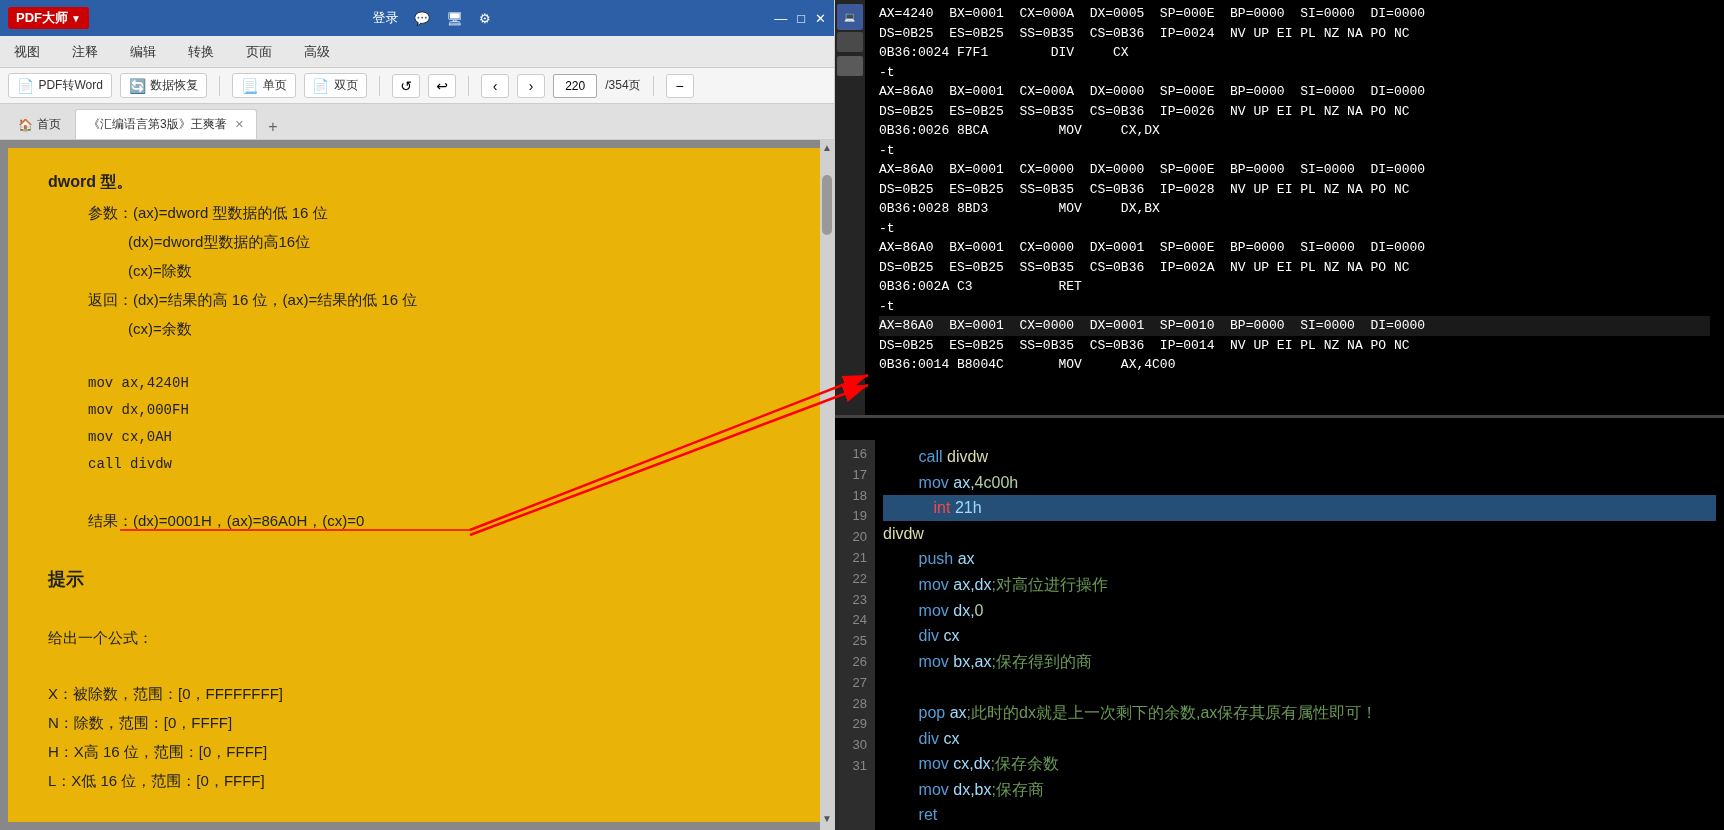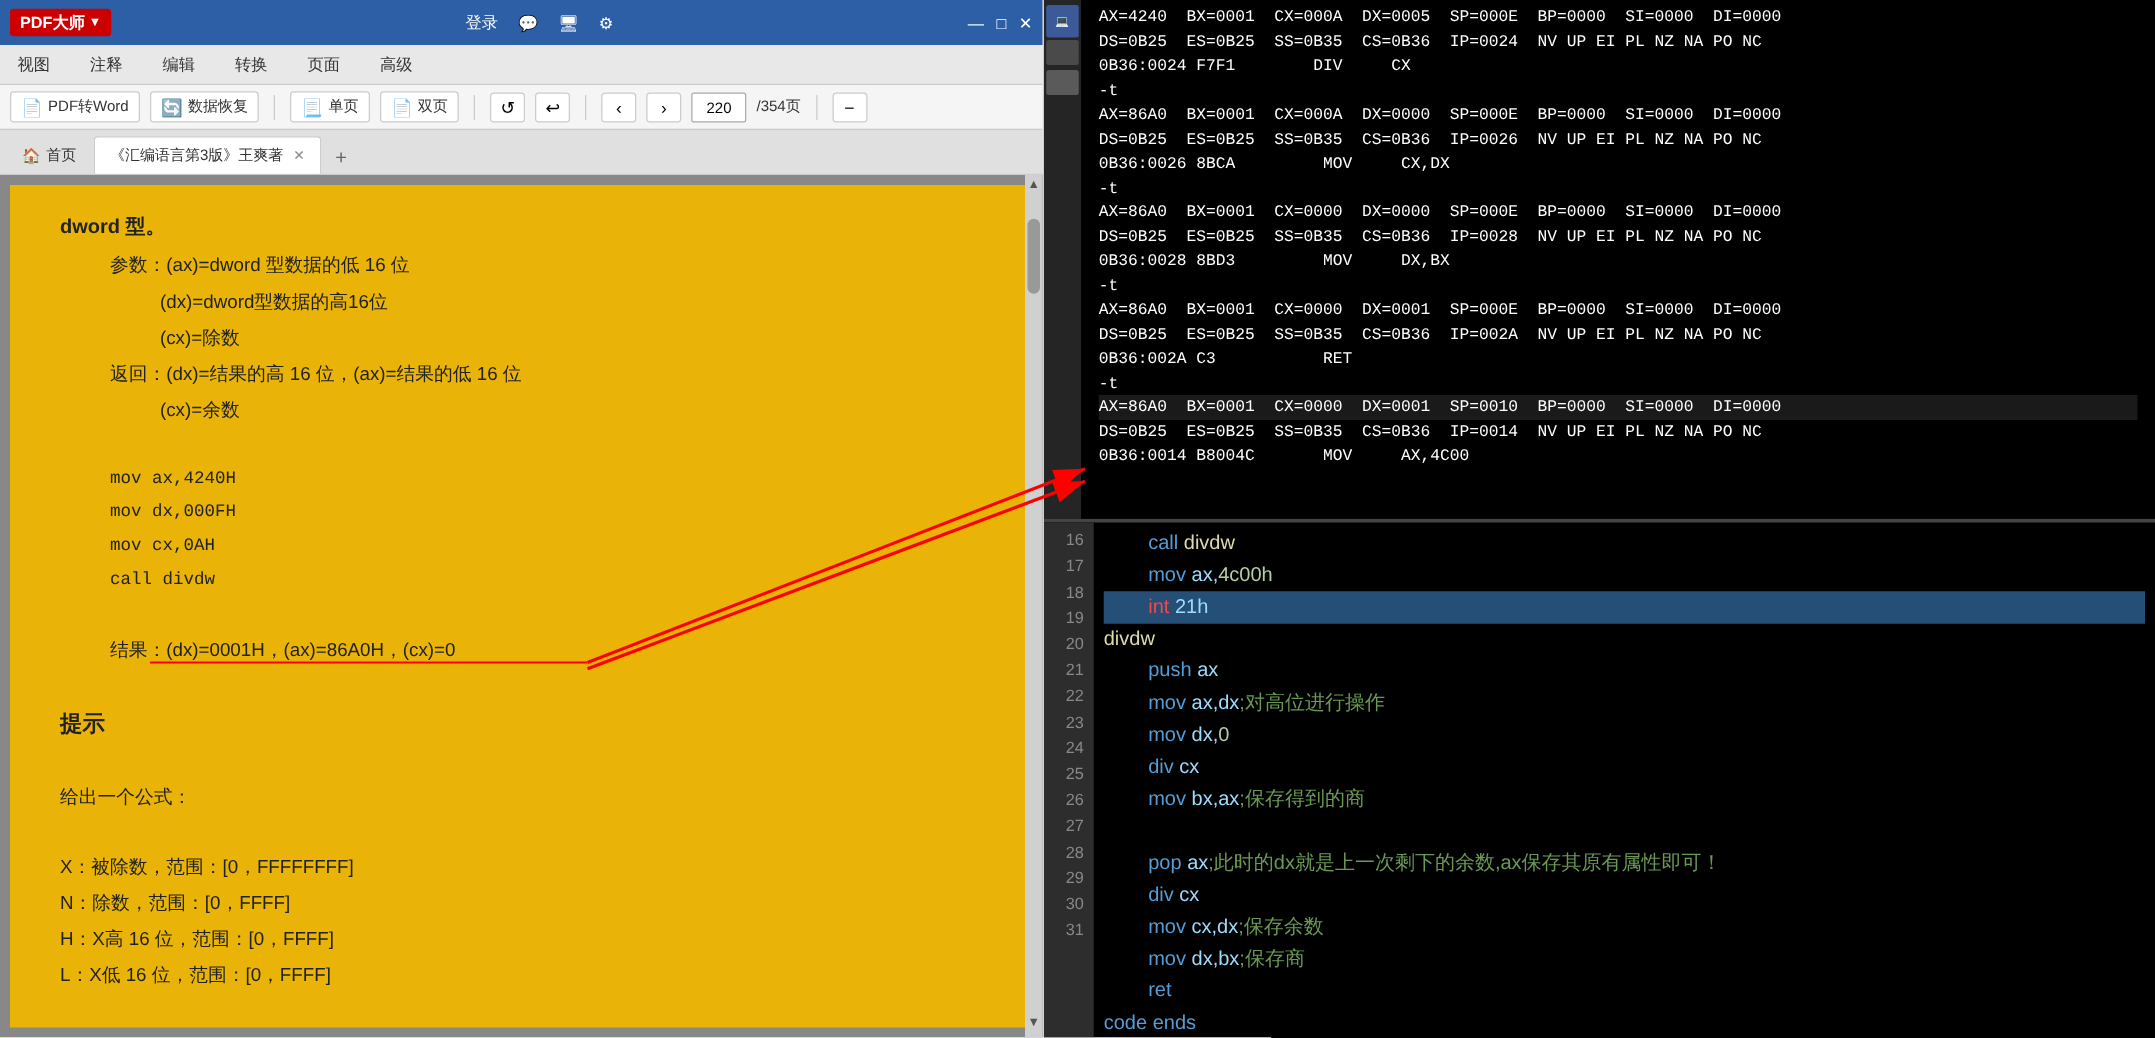--- a/index.html
+++ b/index.html
@@ -258,32 +258,33 @@
       padding-right: 8px;
       user-select: none;
     }
     #code-content {
       flex: 1;
       padding: 4px 8px;
       line-height: 1.6;
       overflow: hidden;
     }
     .code-line { white-space: pre; line-height: 1.6; }
-    .code-line.highlighted { background: #264f78; }
+    .code-line.highlighted { background: #264f78; padding-left: 15px; }
     .kw-blue { color: #569cd6; }
     .kw-yellow { color: #dcdcaa; }
     .kw-cyan { color: #9cdcfe; }
     .kw-comment { color: #6a9955; }
     .kw-number { color: #b5cea8; }
     .kw-red { color: #f44747; }
 
     
     #code-editor-area {
       display: flex;
       flex: 1;
+      margin-top: 22px;
     }
 
     .divider-line {
       width: 100%;
       height: 3px;
       background: #444;
     }
 
     #my-computer-icon {
       width: 30px;

